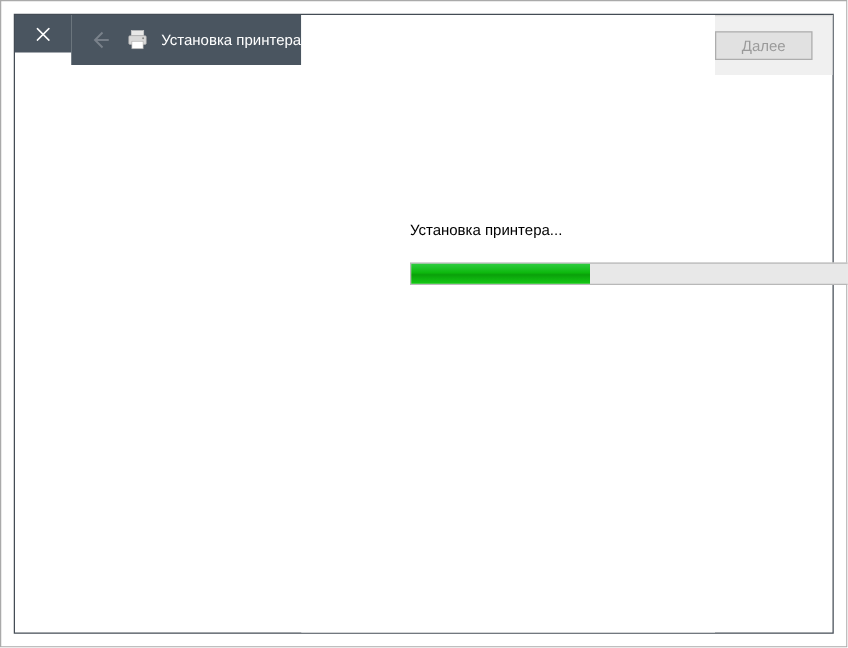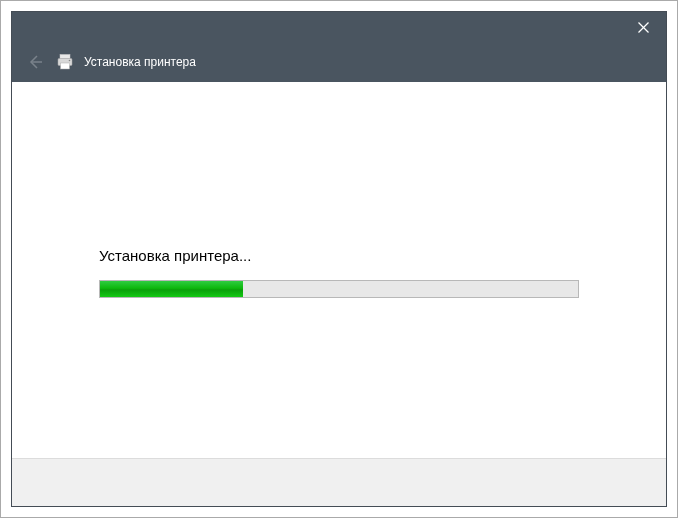--- a/index.html
+++ b/index.html
@@ -15,21 +15,21 @@
       height: 518px;
       border: 1px solid #aaa;
       background: #fff;
       padding: 10px;
     }
     .window {
       width: 100%;
       height: 100%;
       border: 1px solid #444c55;
       display: flex;
-      flex-direction: column;
+      flex-direction: row;
       background: #fff;
     }
     .titlebar {
       height: 30px;
       background: #4a5560;
       display: flex;
       justify-content: flex-end;
       align-items: center;
     }
     .close-btn {
@@ -73,21 +73,21 @@
     }
     .content {
       flex: 1;
       background: #fff;
       position: relative;
     }
     .status-text {
       position: absolute;
       left: 87px;
       top: 165px;
-      font-size: 15px;
+      font-size: 12px;
       color: #000;
     }
     .progress-container {
       position: absolute;
       left: 87px;
       top: 198px;
       width: 480px;
       height: 18px;
       border: 1px solid #b8b8b8;
       background: #e8e8e8;
@@ -163,15 +163,18 @@
     </div>
 
     <div class="content">
       <div class="status-text">Установка принтера...</div>
       <div class="progress-container">
         <div class="progress-fill" style="width:30%"></div>
       </div>
     </div>
 
     <div class="footer">
+      <div class="btn disabled">
+        <span><span class="underline">Д</span><span>алее</span></span>
+      </div>
     </div>
   </div>
 </div>
 
 </body></html>

